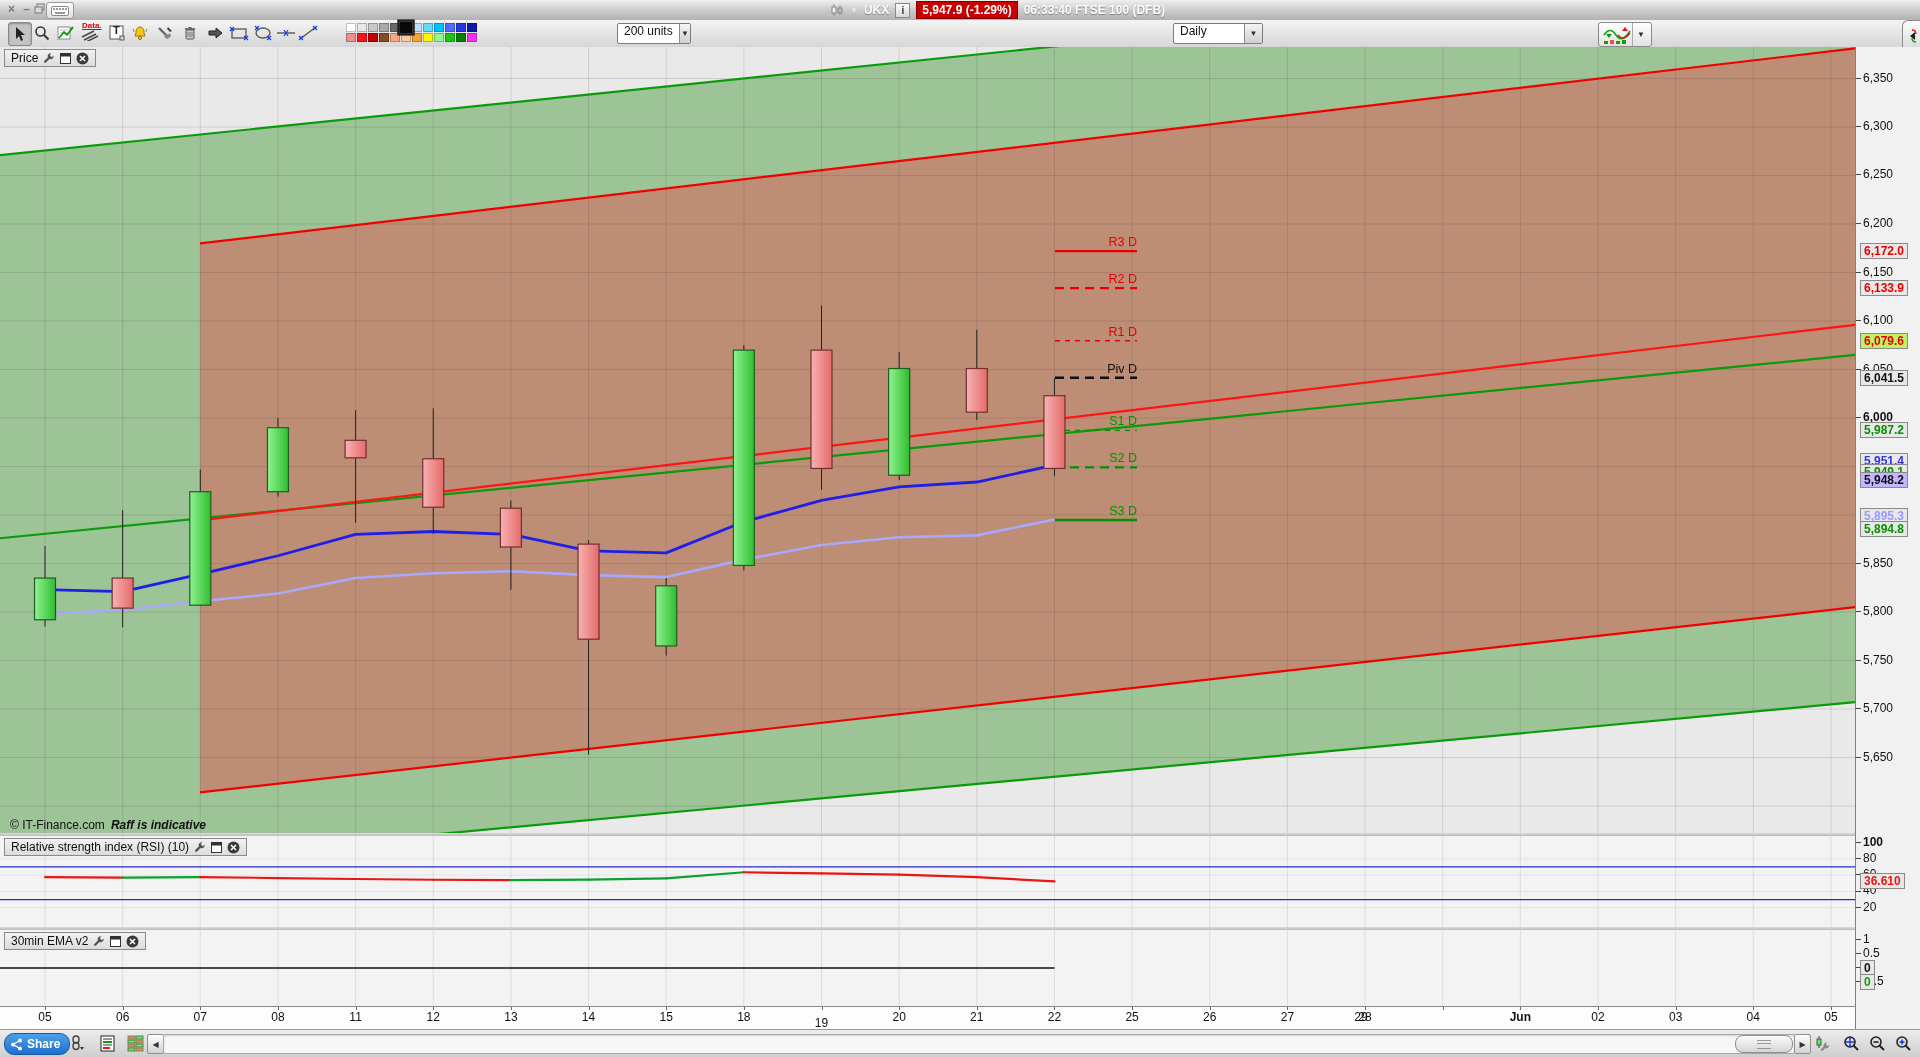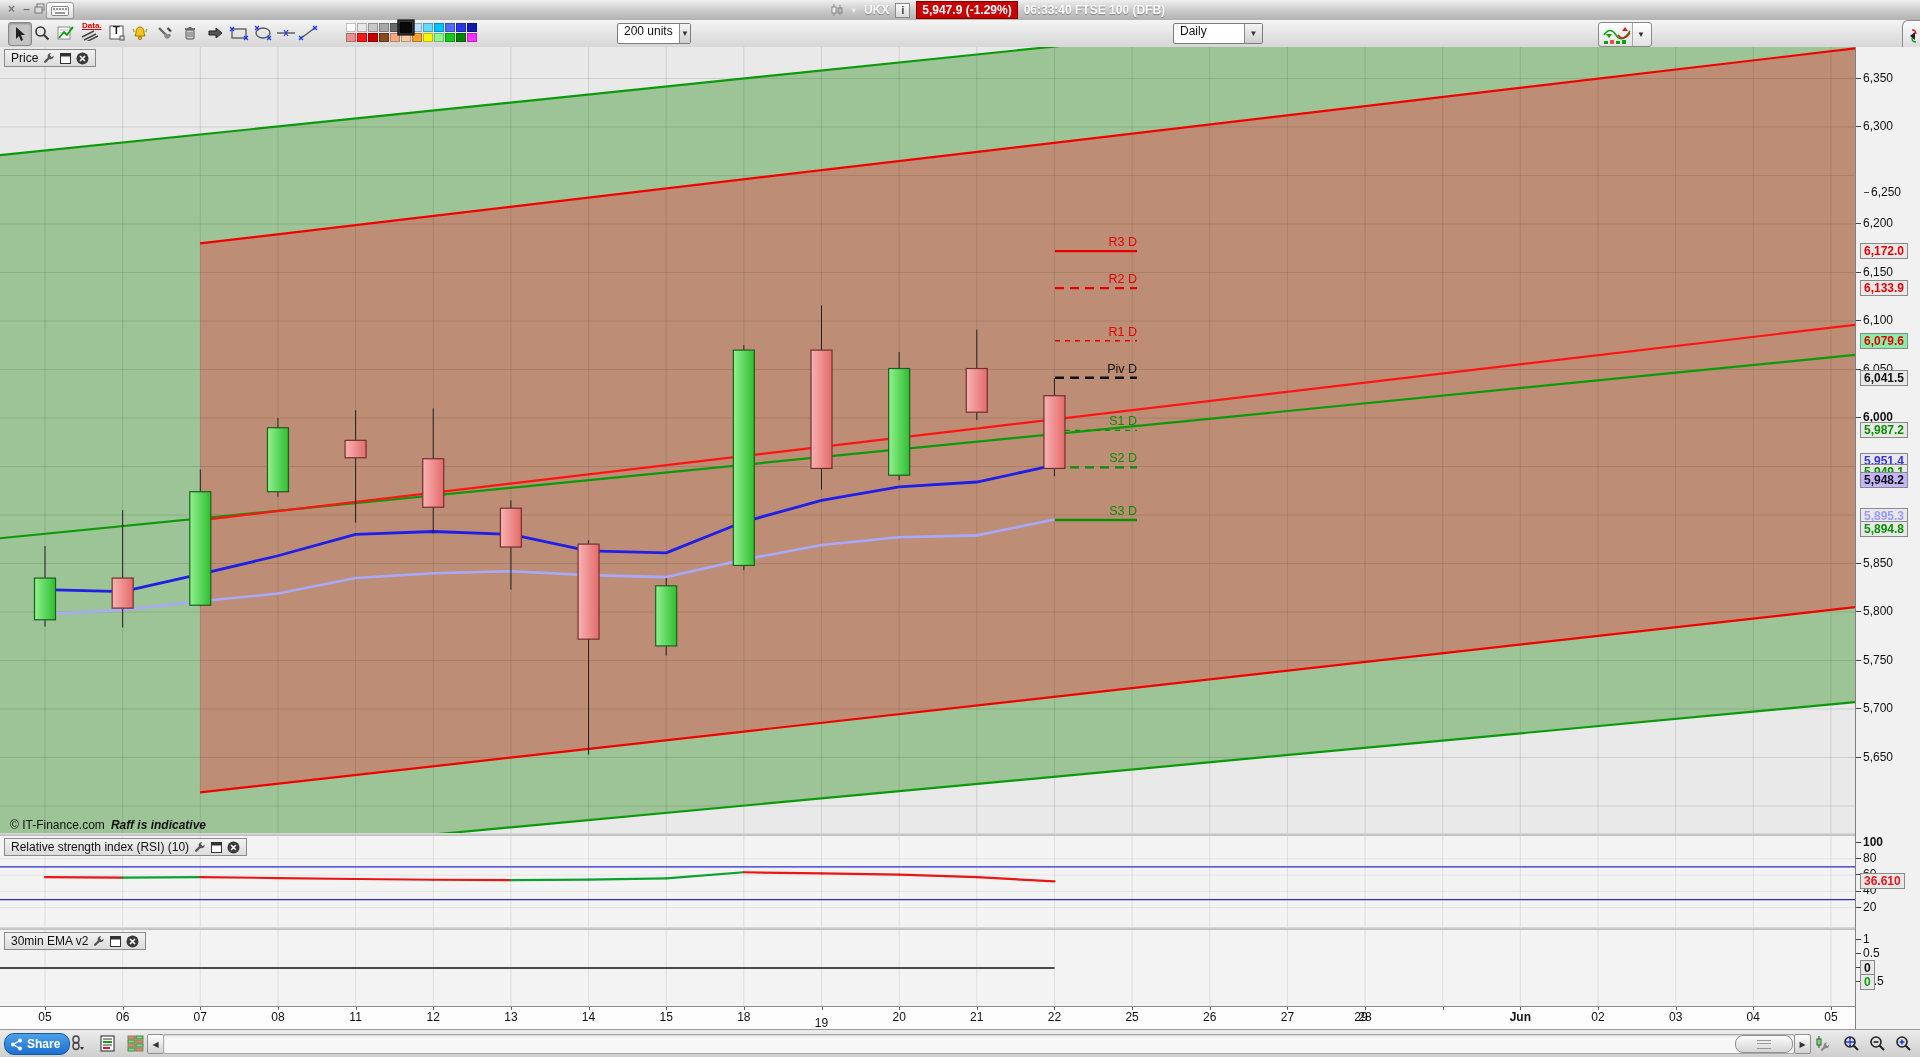--- a/index.html
+++ b/index.html
@@ -536,34 +536,34 @@
         <svg width="13" height="13" viewBox="0 0 13 13">
           <circle cx="6.5" cy="6.5" r="6" fill="#3a3a3a"></circle>
           <path d="M4 4 l5 5 M9 4 l-5 5" stroke="#fff" stroke-width="1.6"></path>
         </svg>
       </span>
   </div>
 
   <div id="y-axis">
       <div class="tick" style="top: 23.5px;"><i></i>6,350</div>
       <div class="tick" style="top: 72px;"><i></i>6,300</div>
-      <div class="tick" style="top: 138px; padding-left: 8px;"><i></i>6,250</div>
+      <div class="tick" style="top: 120px;"><i></i>6,250</div>
       <div class="tick" style="top: 169px;"><i></i>6,200</div>
       <div class="tick" style="top: 217.5px;"><i></i>6,150</div>
       <div class="tick" style="top: 266px;"><i></i>6,100</div>
       <div class="tick" style="top: 314.5px;"><i></i>6,050</div>
       <div class="tick" style="top: 363px; font-weight: bold;"><i></i>6,000</div>
       <div class="tick" style="top: 508.5px;"><i></i>5,850</div>
       <div class="tick" style="top: 557px;"><i></i>5,800</div>
       <div class="tick" style="top: 605.5px;"><i></i>5,750</div>
       <div class="tick" style="top: 654px;"><i></i>5,700</div>
       <div class="tick" style="top: 702.5px;"><i></i>5,650</div>
       <div class="badge" style="top: 196.16px; color: rgb(232, 0, 0); background: rgb(232, 232, 232);">6,172.0</div>
       <div class="badge" style="top: 233.117px; color: rgb(232, 0, 0); background: rgb(232, 232, 232);">6,133.9</div>
-      <div class="badge" style="top: 285.788px; color: rgb(232, 0, 0); background: #86efac;">6,079.6</div>
+      <div class="badge" style="top: 285.788px; color: rgb(232, 0, 0); background: #bef264;">6,079.6</div>
       <div class="badge" style="top: 322.745px; color: rgb(17, 17, 17); background: rgb(232, 232, 232);">6,041.5</div>
       <div class="badge" style="top: 375.416px; color: rgb(8, 144, 0); background: rgb(232, 232, 232);">5,987.2</div>
       <div class="badge" style="top: 406.142px; color: rgb(52, 52, 232); background: rgb(232, 232, 232);">5,951.4</div>
       <div class="badge" style="top: 417.373px; color: rgb(8, 144, 0); background: rgb(232, 232, 232);">5,949.1</div>
       <div class="badge" style="top: 425.246px; color: rgb(17, 17, 17); background: #c4b5fd;">5,948.2</div>
       <div class="badge" style="top: 460.559px; color: rgb(154, 154, 255); background: rgb(232, 232, 232);">5,895.3</div>
       <div class="badge" style="top: 474.044px; color: rgb(8, 144, 0); background: rgb(232, 232, 232);">5,894.8</div>
       <div class="tick" style="top: 787.5px; font-weight: bold;"><i></i>100</div>
       <div class="tick" style="top: 803.8px;"><i></i>80</div>
       <div class="tick" style="top: 820.1px;"><i></i>60</div>

